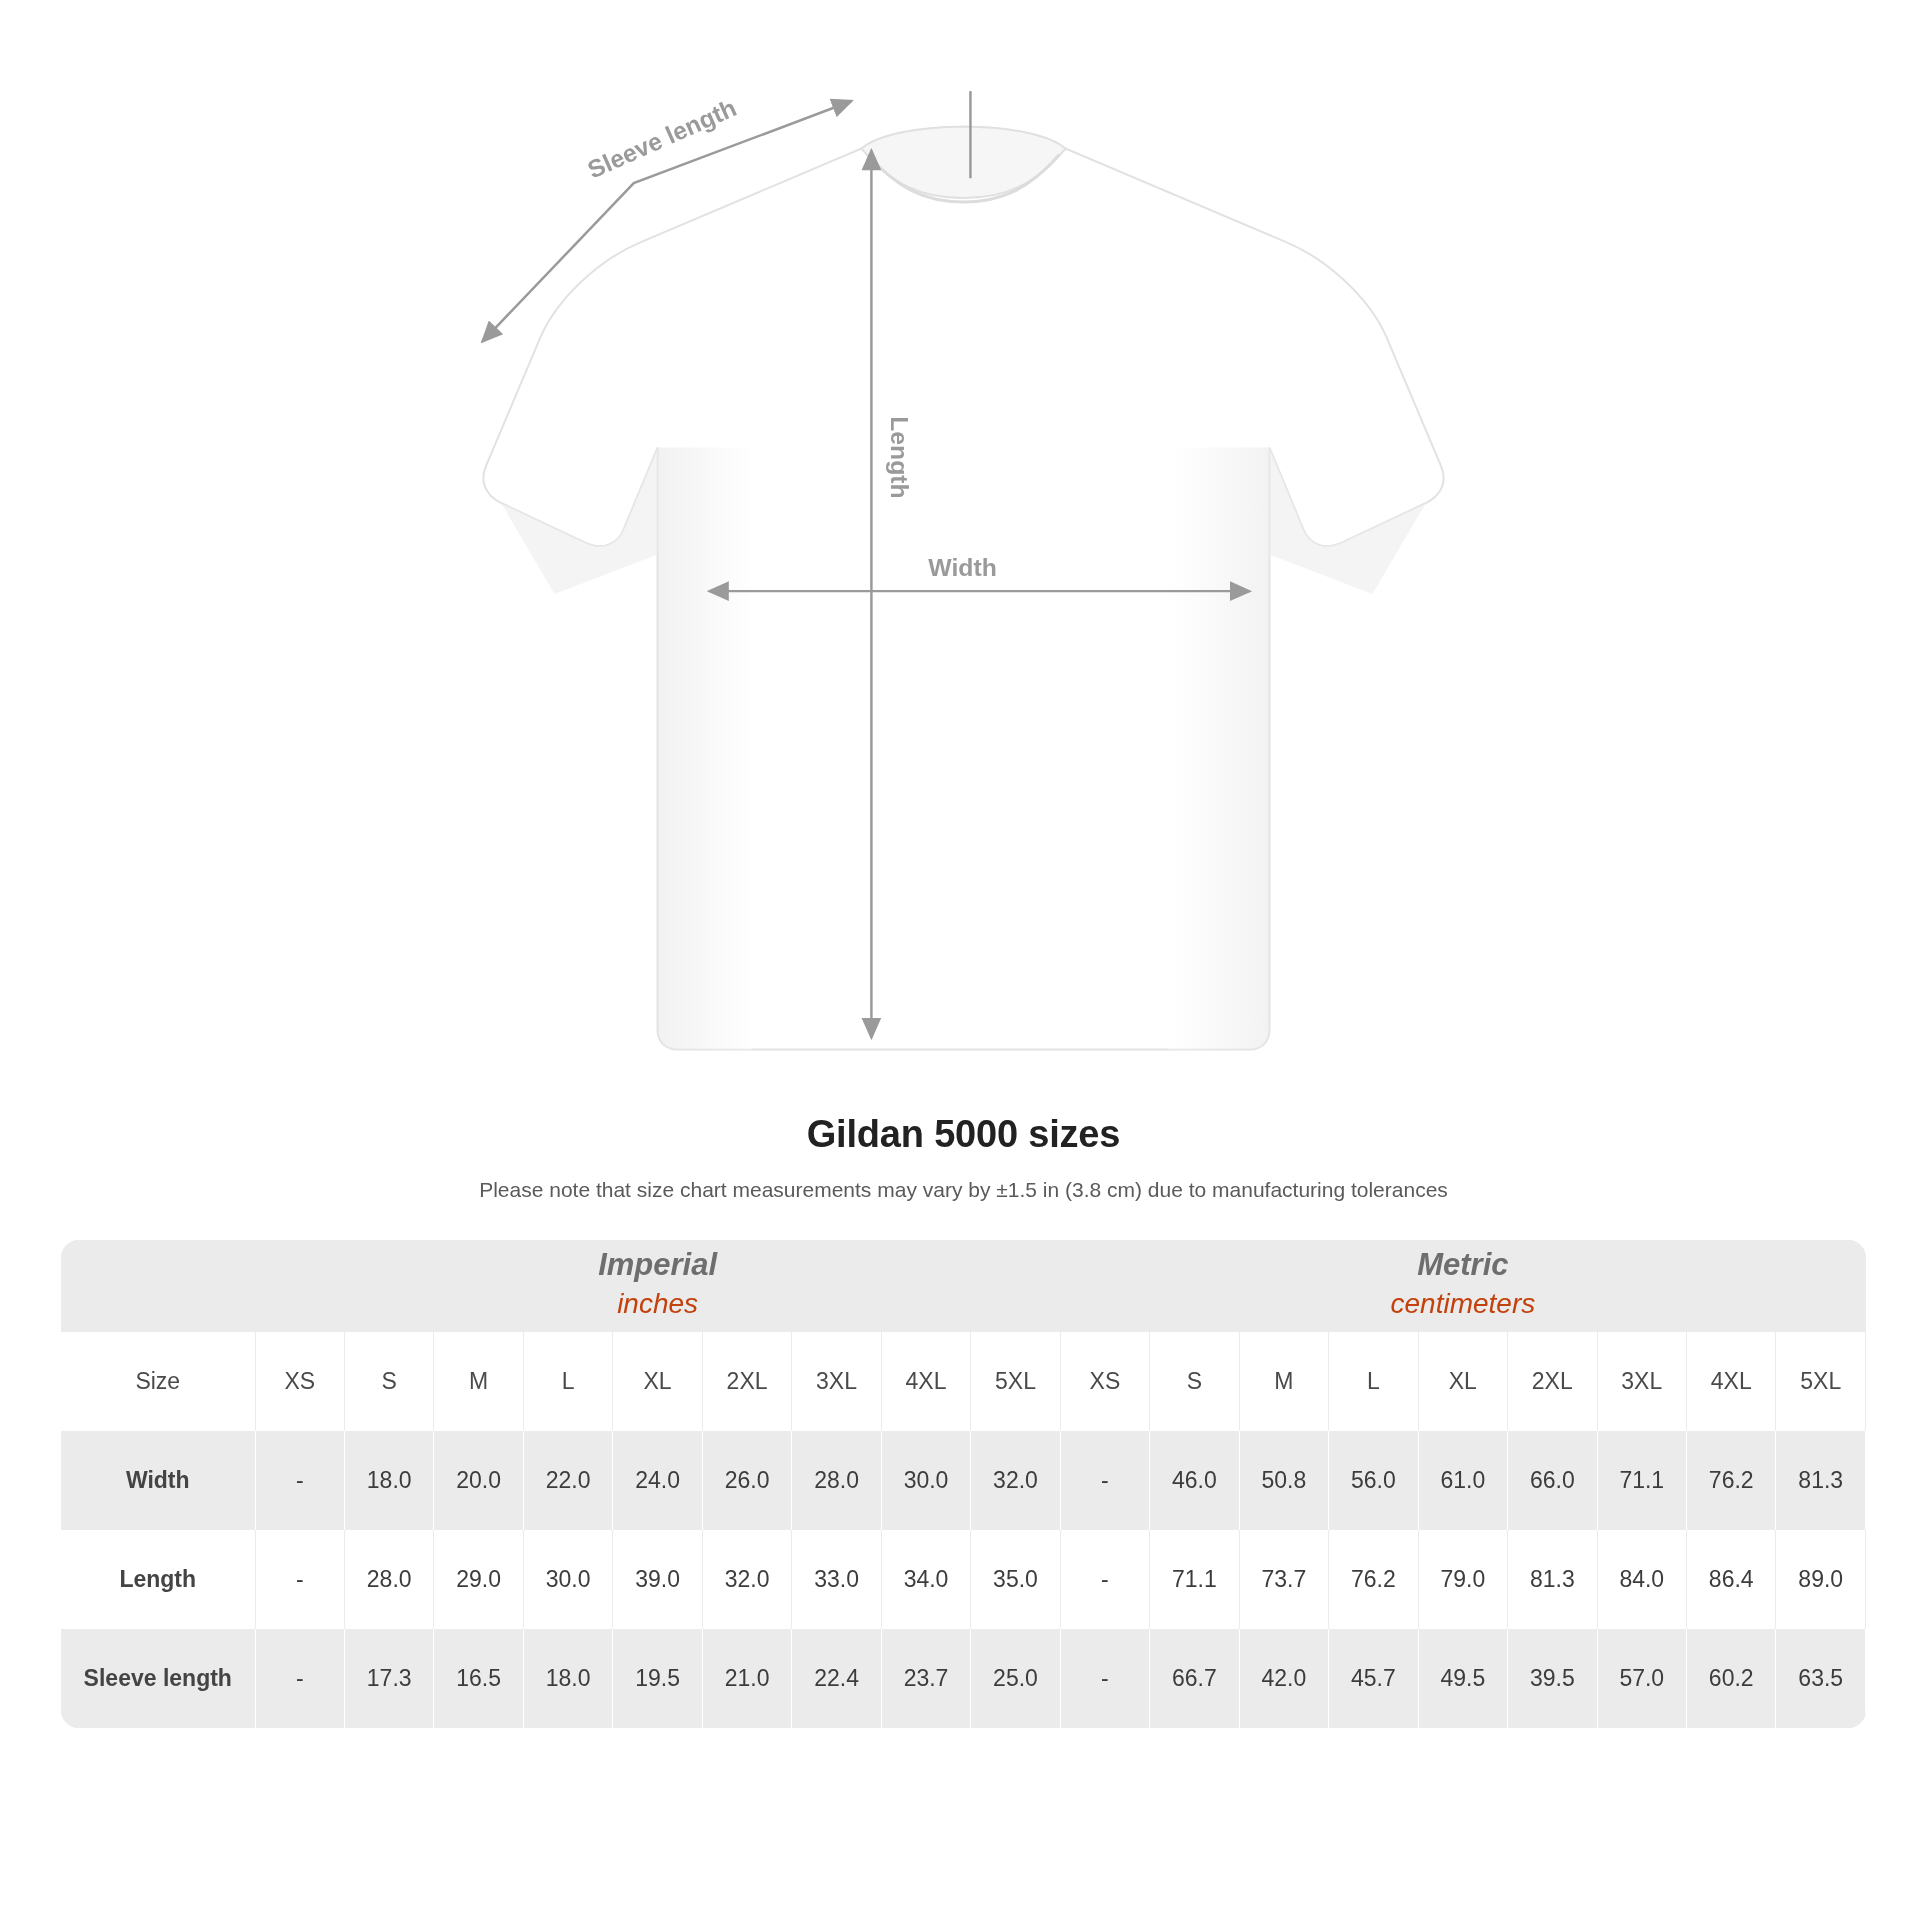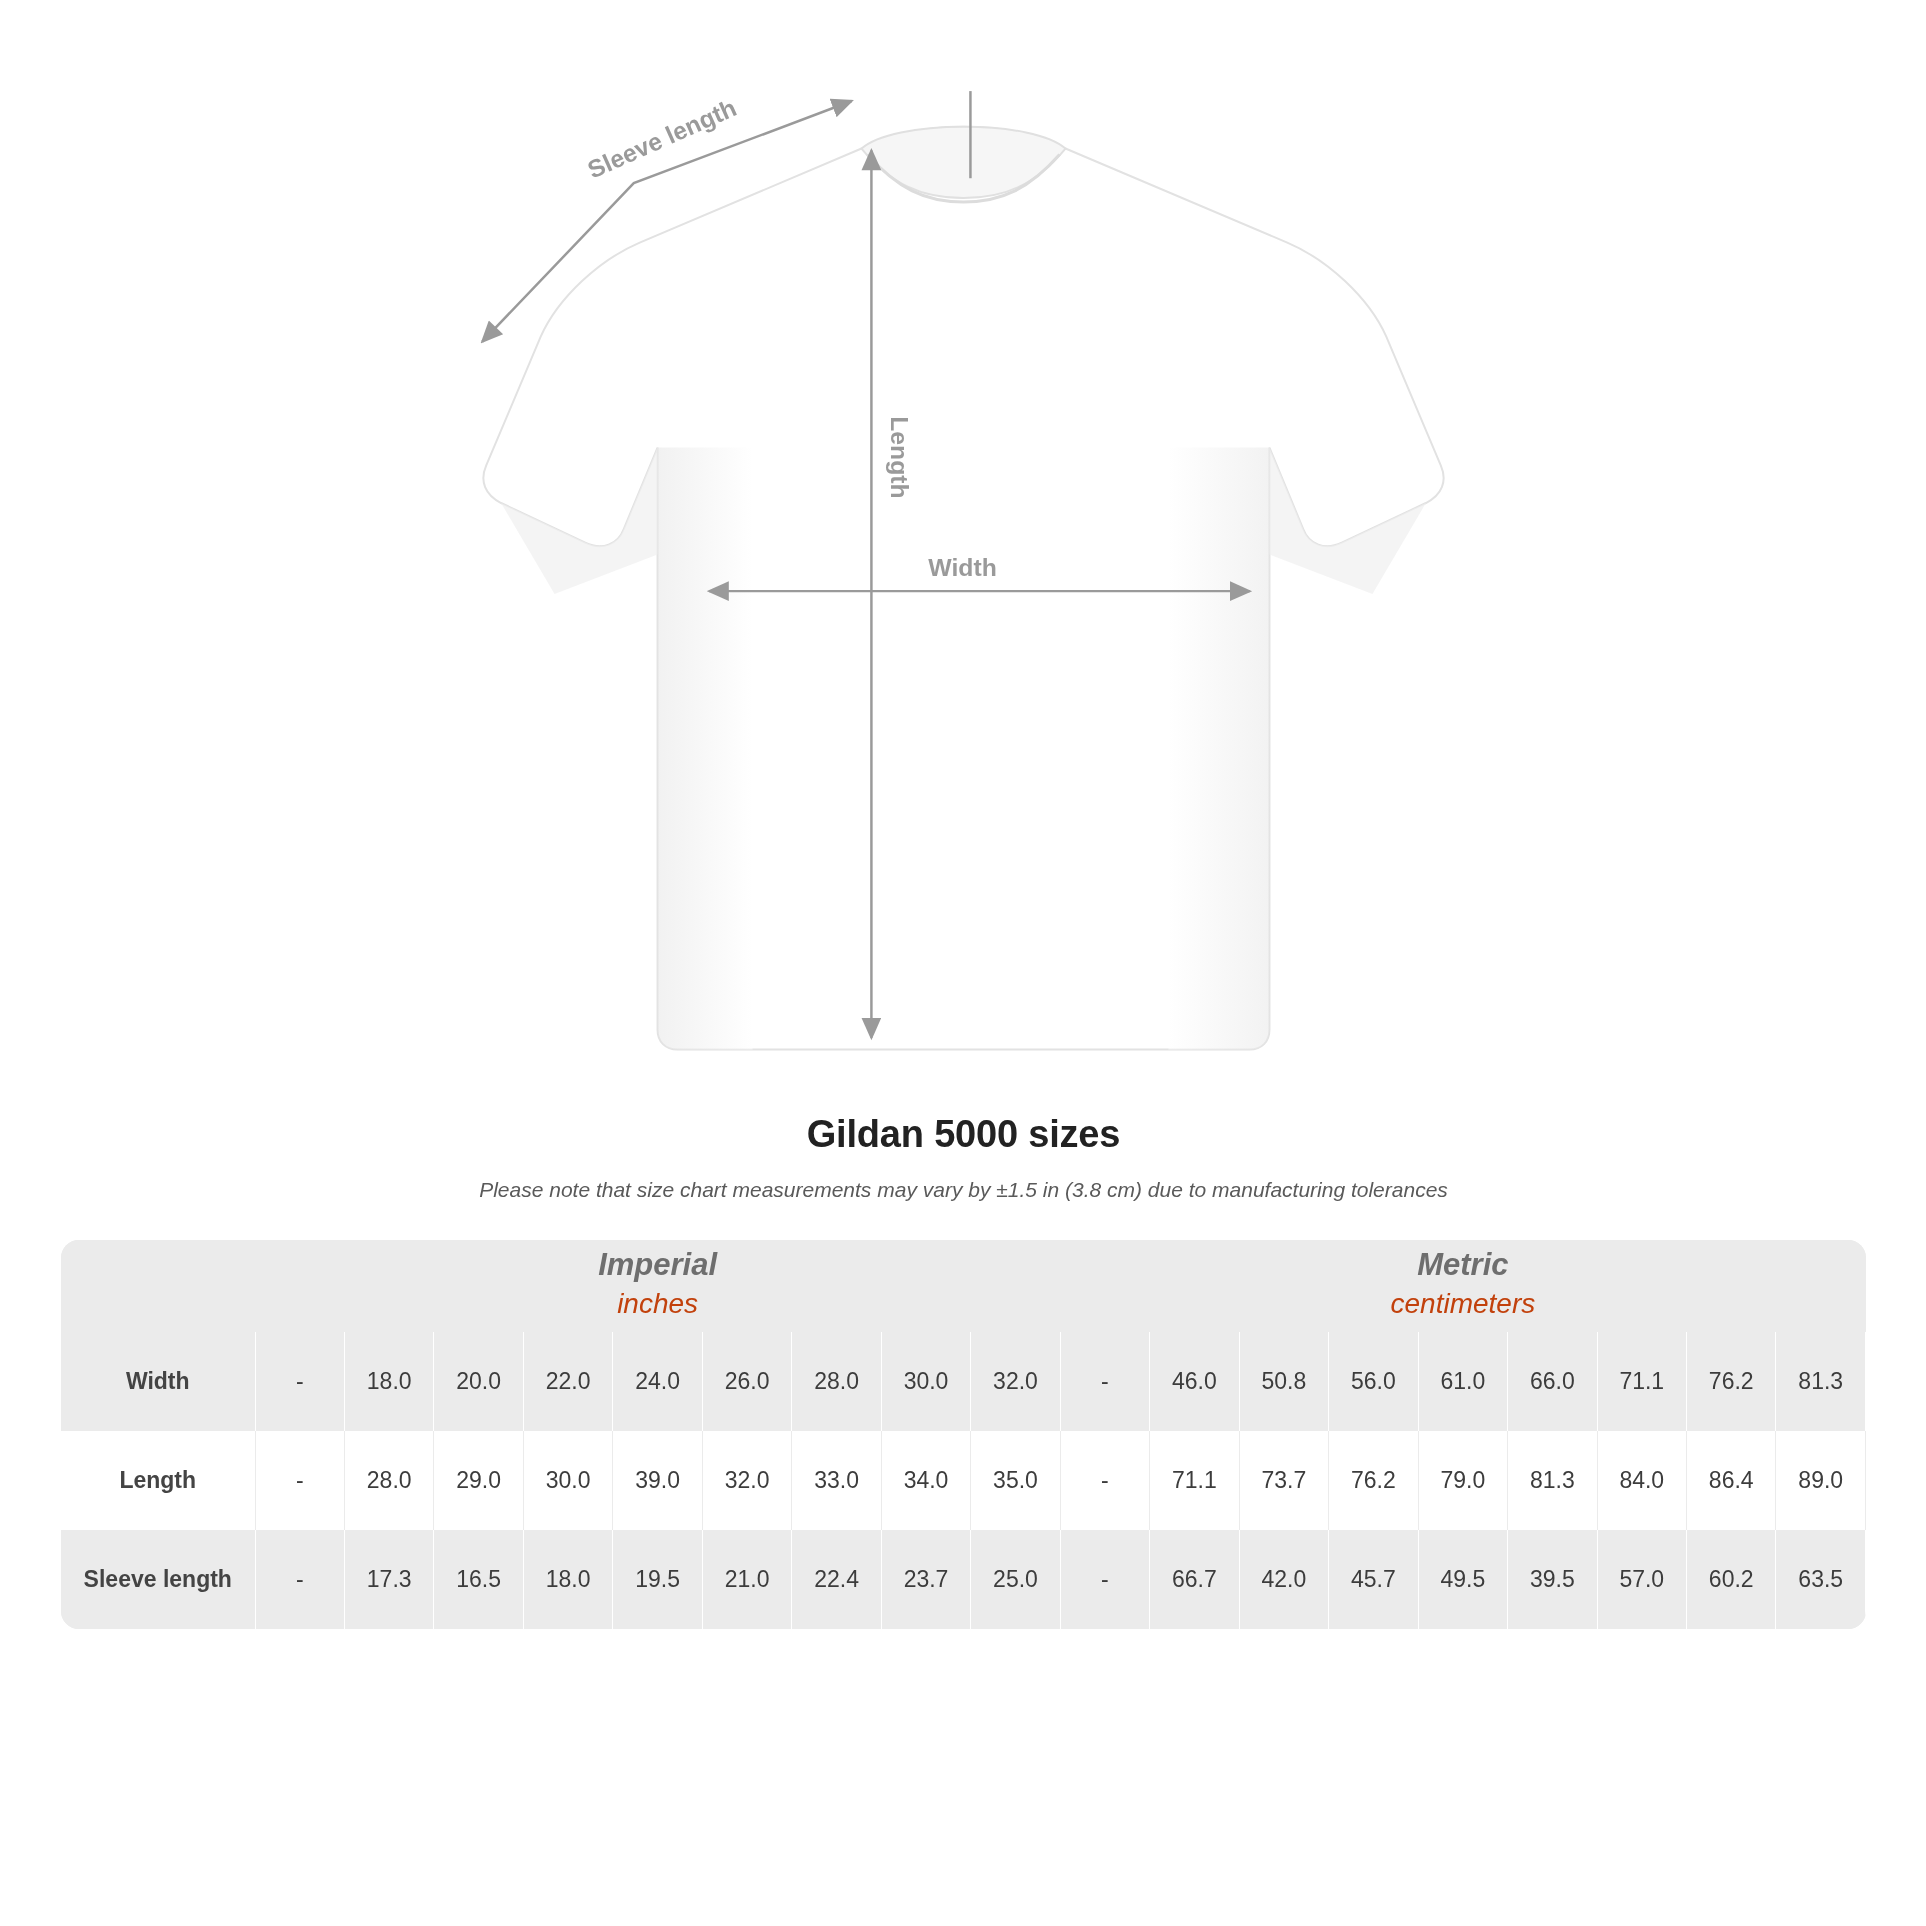--- a/index.html
+++ b/index.html
@@ -38,21 +38,20 @@
   }
   .chart-title {
     font-size: 38px;
     font-weight: bold;
     color: #222222;
     letter-spacing: -0.2px;
     margin: 0;
   }
   .chart-note {
     font-size: 21px;
-    font-style: italic;
     color: #5a5a5a;
     margin-top: 22px;
   }
 
   
   .table-wrap {
     margin: 38px 61px 0 61px;
     border-radius: 18px;
     overflow: hidden;
     background: #ebebeb;
@@ -216,20 +215,41 @@
           <td colspan="9">
             <div class="unit-name">Imperial</div>
             <div class="unit-sub">inches</div>
           </td>
           <td colspan="9">
             <div class="unit-name">Metric</div>
             <div class="unit-sub">centimeters</div>
           </td>
         </tr>
 
+        <tr class="head-row">
+          <td class="label-col">Size</td>
+          <td>XS</td>
+          <td>S</td>
+          <td>M</td>
+          <td>L</td>
+          <td>XL</td>
+          <td>2XL</td>
+          <td>3XL</td>
+          <td>4XL</td>
+          <td>5XL</td>
+          <td>XS</td>
+          <td>S</td>
+          <td>M</td>
+          <td>L</td>
+          <td>XL</td>
+          <td>2XL</td>
+          <td>3XL</td>
+          <td>4XL</td>
+          <td>5XL</td>
+        </tr>
 
         <tr class="data-row shaded">
           <td class="label-col">Width</td>
           <td>-</td>
           <td>18.0</td>
           <td>20.0</td>
           <td>22.0</td>
           <td>24.0</td>
           <td>26.0</td>
           <td>28.0</td>

